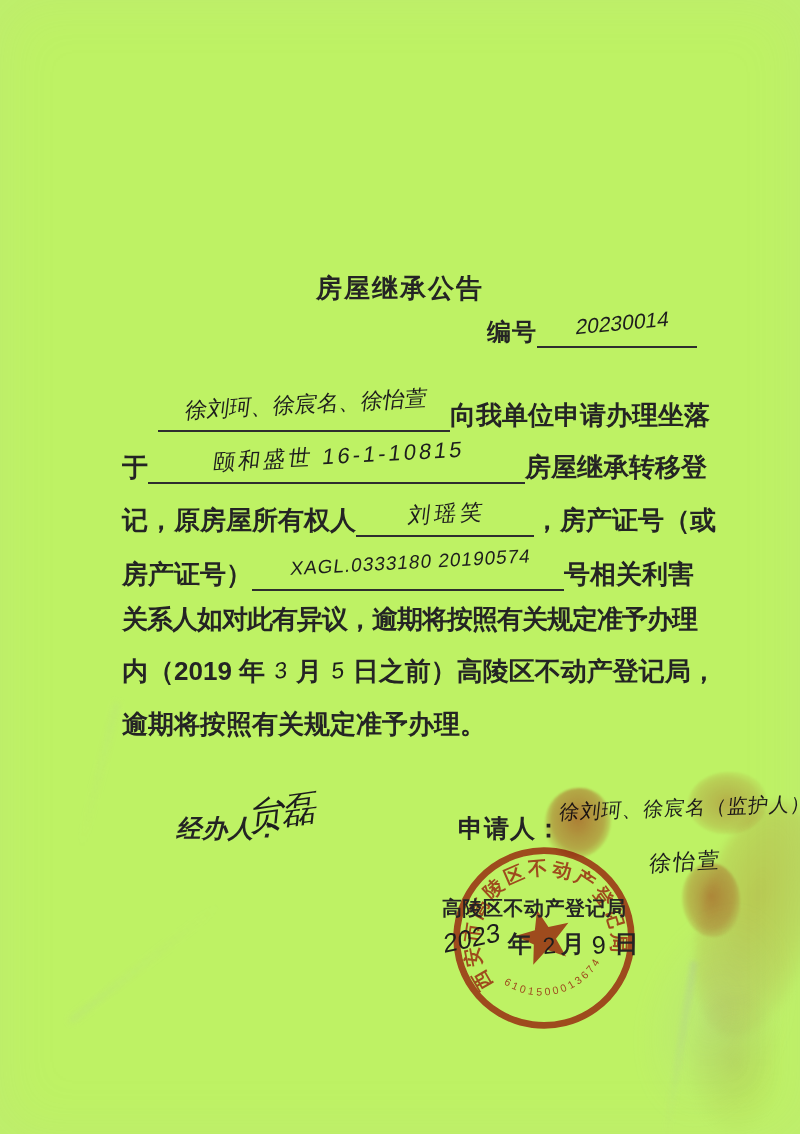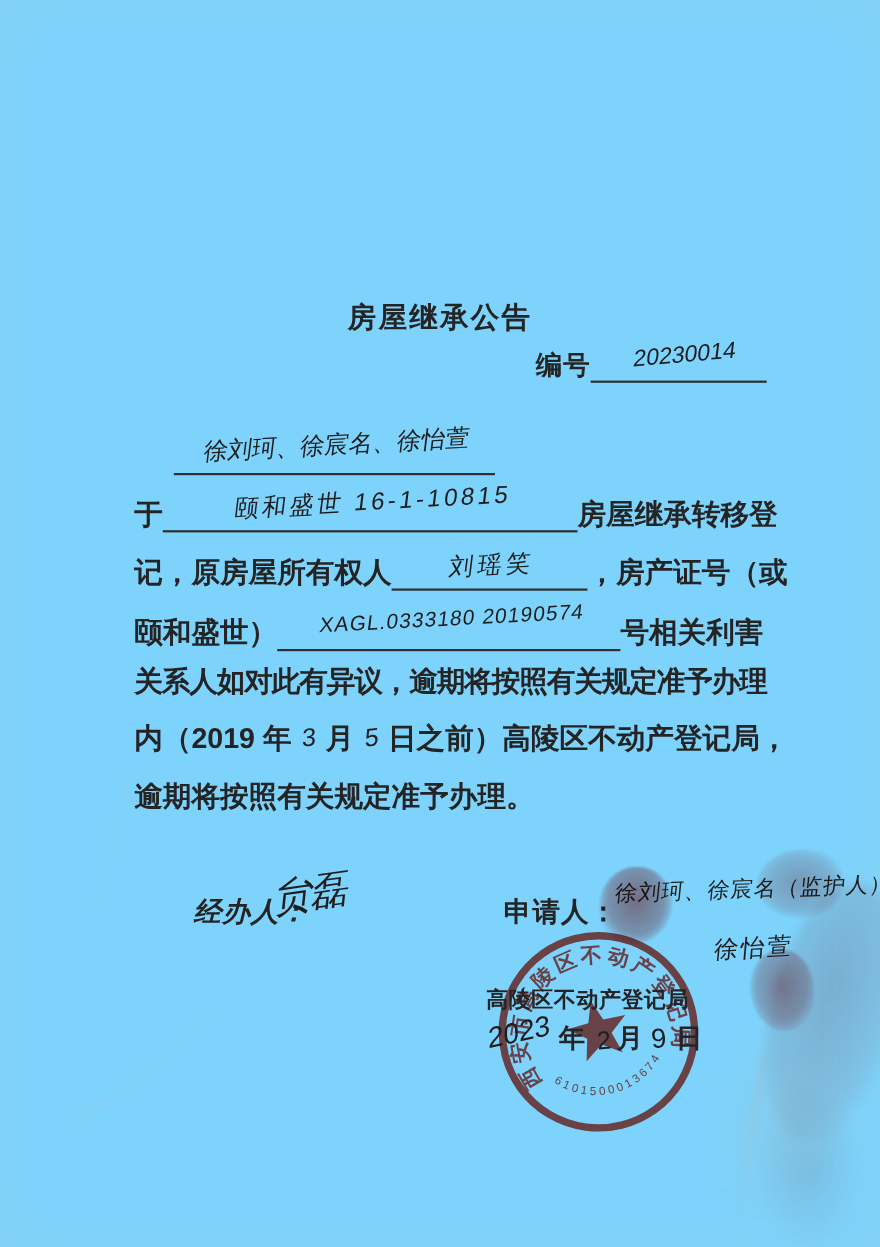--- a/index.html
+++ b/index.html
@@ -2,21 +2,21 @@
 <html style="--seal-color: #ce362e; --ink: #242424;"><head>
 <meta charset="utf-8">
 <style>
   :root{
     --ink:#242424;
     --seal-color:#ce362e;
     --fp-color:223,86,86;
   }
   *{margin:0;padding:0;box-sizing:border-box;}
   body{width:800px;height:1134px;font-family:"Liberation Sans",sans-serif;background:#e9e9e9;}
-  .page{position:relative;width:800px;height:1134px;background:#7dd3fc;overflow:hidden;
+  .page{position:relative;width:800px;height:1134px;background:#bef264;overflow:hidden;
         box-shadow:inset 0 0 60px rgba(200,200,195,.12);}
   
   .printed{color:var(--ink);font-weight:600;text-align:right;}
   .title{position:absolute;left:0;top:271px;width:100%;text-align:center;
          font-size:26px;letter-spacing:2px;}
   .no-row{position:absolute;left:487px;top:316px;display:flex;align-items:flex-end;}
   .no-label{font-size:24px;letter-spacing:1px;}
   .blank{display:inline-block;border-bottom:2px solid #2e2e2e;text-align:center;}
   .no-blank{width:160px;height:32px;}
   .body-line{position:absolute;left:122px;white-space:nowrap;font-size:26px;
@@ -91,36 +91,37 @@
 
   <div class="title printed">房屋继承公告</div>
 
   <div class="no-row">
     <span class="no-label printed">编号</span>
     <span class="blank no-blank"><span class="hw hw-no">20230014</span></span>
   </div>
 
   <div class="body-line l1">
     <span class="blank blank-names"><span class="hw hw-names">徐刘珂、徐宸名、徐怡萱</span></span>
+    <span class="printed">向我单位申请办理坐落</span>
   </div>
 
   <div class="body-line l2">
     <span class="printed">于</span>
     <span class="blank blank-addr"><span class="hw hw-addr">颐和盛世 16-1-10815</span></span>
     <span class="printed">房屋继承转移登</span>
   </div>
 
   <div class="body-line l3">
     <span class="printed">记，原房屋所有权人</span>
     <span class="blank blank-owner"><span class="hw hw-owner">刘瑶笑</span></span>
     <span class="printed">，房产证号（或</span>
   </div>
 
   <div class="body-line l4">
-    <span class="printed">颐和盛世）</span>
+    <span class="printed">房产证号）</span>
     <span class="blank blank-cert"><span class="hw hw-cert">XAGL.0333180 20190574</span></span>
     <span class="printed">号相关利害</span>
   </div>
 
   <div class="body-line l5 printed">关系人如对此有异议，逾期将按照有关规定准予办理</div>
 
   <div class="body-line l6">
     <span class="printed">内（2019 年</span>
     <span class="hw hw-digit">3</span>
     <span class="printed">月</span>

